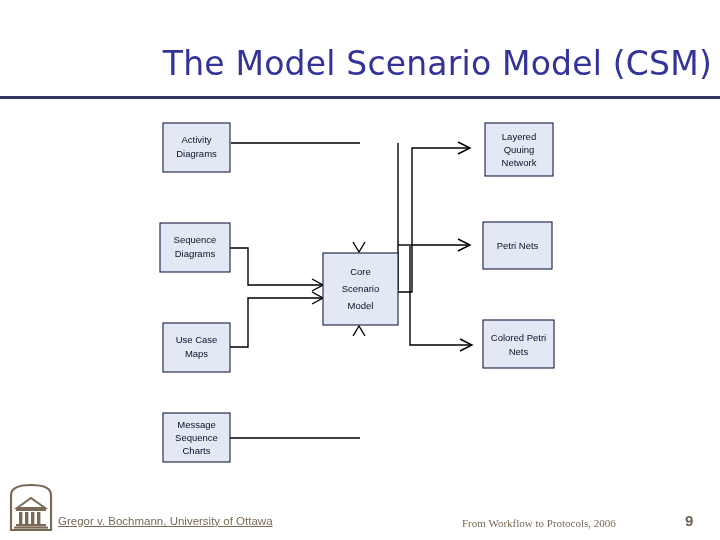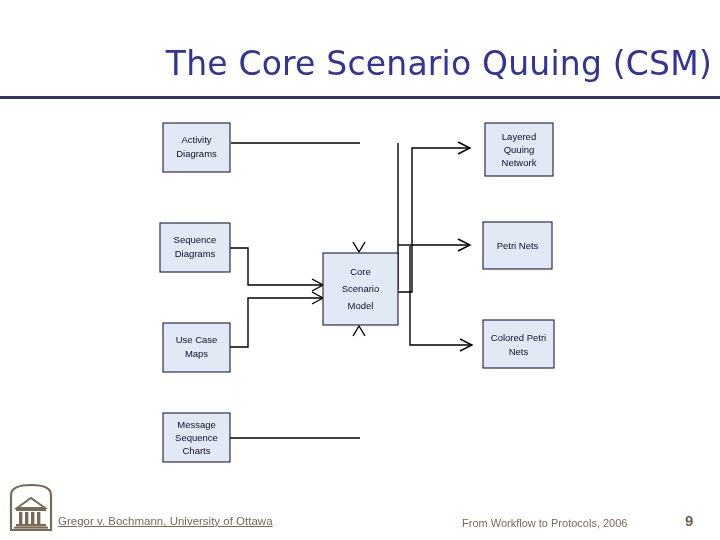--- a/index.html
+++ b/index.html
@@ -99,39 +99,39 @@
     font-family: "Liberation Sans", sans-serif;
     font-size: 11.5px;
     color: #7a6a55;
     white-space: nowrap;
     text-decoration: underline;
   }
   #footer-source {
     position: absolute;
     left: 462px;
     top: 517px;
-    font-family: Liberation Sans, sans-serif;
+    font-family: Liberation Serif, serif;
     font-size: 11px;
     color: #7a6a55;
     white-space: nowrap;
   }
   #footer-page {
     position: absolute;
     left: 685px;
     top: 512px;
     font-family: "Liberation Sans", sans-serif;
     font-size: 15px;
     font-weight: bold;
     color: #6f5f49;
   }
 </style>
 </head>
 <body>
 
-<div id="slide-title">The Core Scenario Quuing (CSM)</div>
+<div id="slide-title">The Model Scenario Model (CSM)</div>
 
 <div id="title-rule"></div>
 
 <div id="diagram">
   <svg width="720" height="375" viewBox="0 0 720 375" xmlns="http://www.w3.org/2000/svg">
 
     <path class="link-line" d="M231,43 L360,43"></path>
     <path class="link-line" d="M398,43 L398,190"></path>
     <path class="link-line" d="M398,190 L360,190"></path>
 

